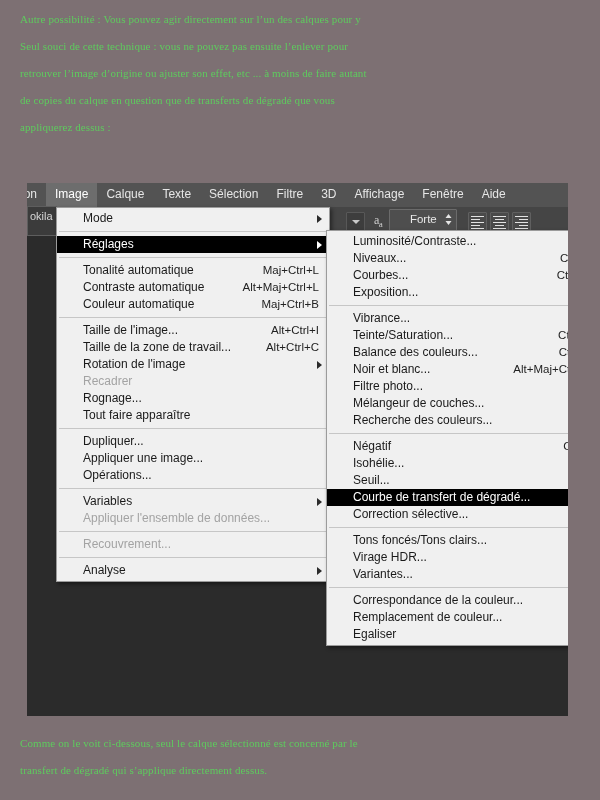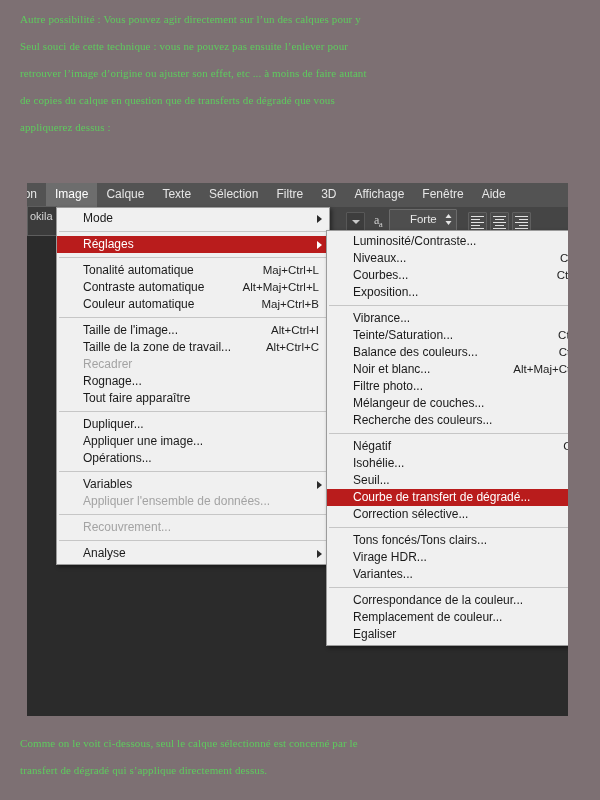--- a/index.html
+++ b/index.html
@@ -194,21 +194,21 @@
   .mrow .lbl { flex: 1 1 auto; }
   .mrow .shk {
     color: #222;
     padding-left: 18px;
     padding-right: 4px;
     font-size: 11.5px;
   }
   .mrow.disabled .lbl,
   .mrow.disabled .shk { color: #a3a3a3; }
   .mrow.sel {
-    background: #b91c1c;
+    background: #000000;
     color: #ffffff;
   }
   .mrow.sel .lbl, .mrow.sel .shk { color: #ffffff; }
   .mrow .caret {
     position: absolute;
     right: 7px; top: 5px;
     width: 0; height: 0;
     border-top: 4px solid transparent;
     border-bottom: 4px solid transparent;
     border-left: 5px solid #2b2b2b;
@@ -310,20 +310,24 @@
       </div>
       <div class="msep"></div>
       <div class="mrow">
         <span class="lbl">Taille de l'image...</span>
         <span class="shk">Alt+Ctrl+I</span>
       </div>
       <div class="mrow">
         <span class="lbl">Taille de la zone de travail...</span>
         <span class="shk">Alt+Ctrl+C</span>
       </div>
+      <div class="mrow">
+        <span class="lbl">Rotation de l'image</span>
+        <span class="caret"></span>
+      </div>
       <div class="mrow disabled">
         <span class="lbl">Recadrer</span>
       </div>
       <div class="mrow">
         <span class="lbl">Rognage...</span>
       </div>
       <div class="mrow">
         <span class="lbl">Tout faire apparaître</span>
       </div>
       <div class="msep"></div>

